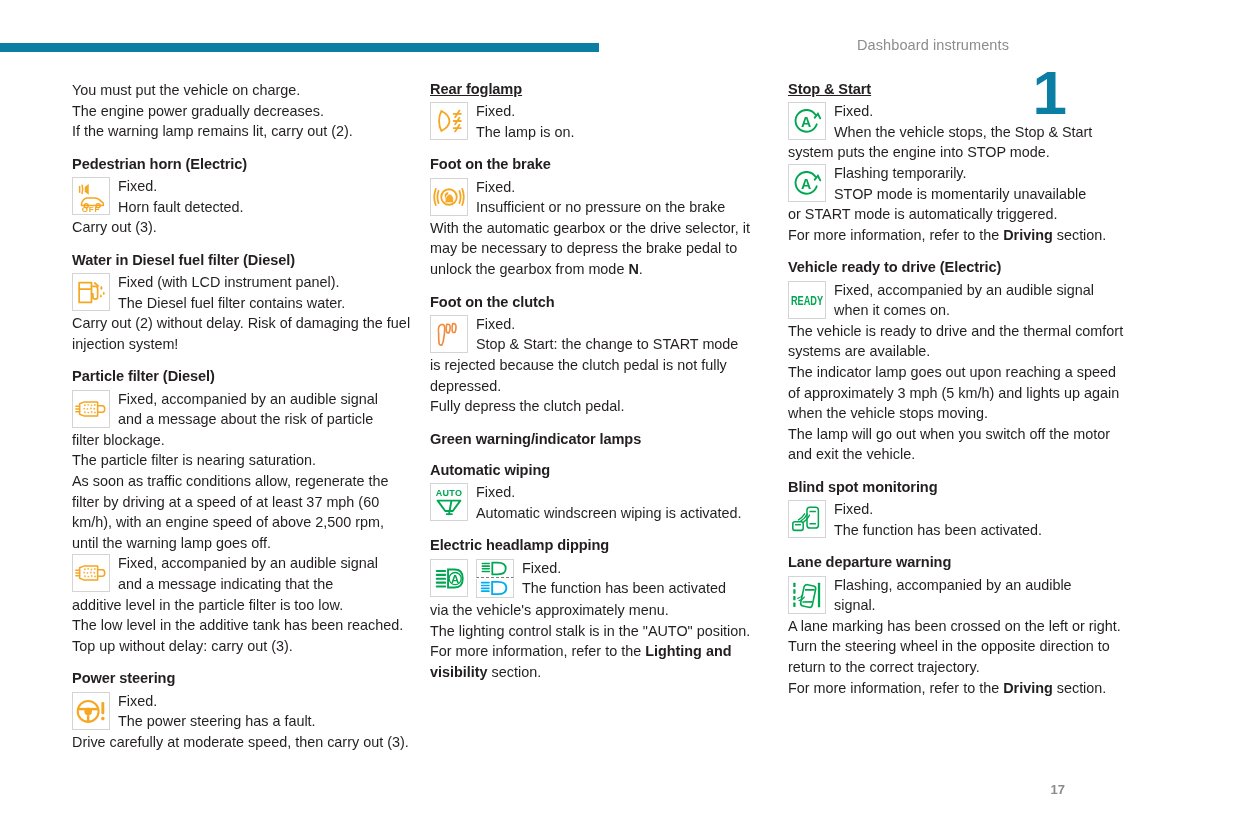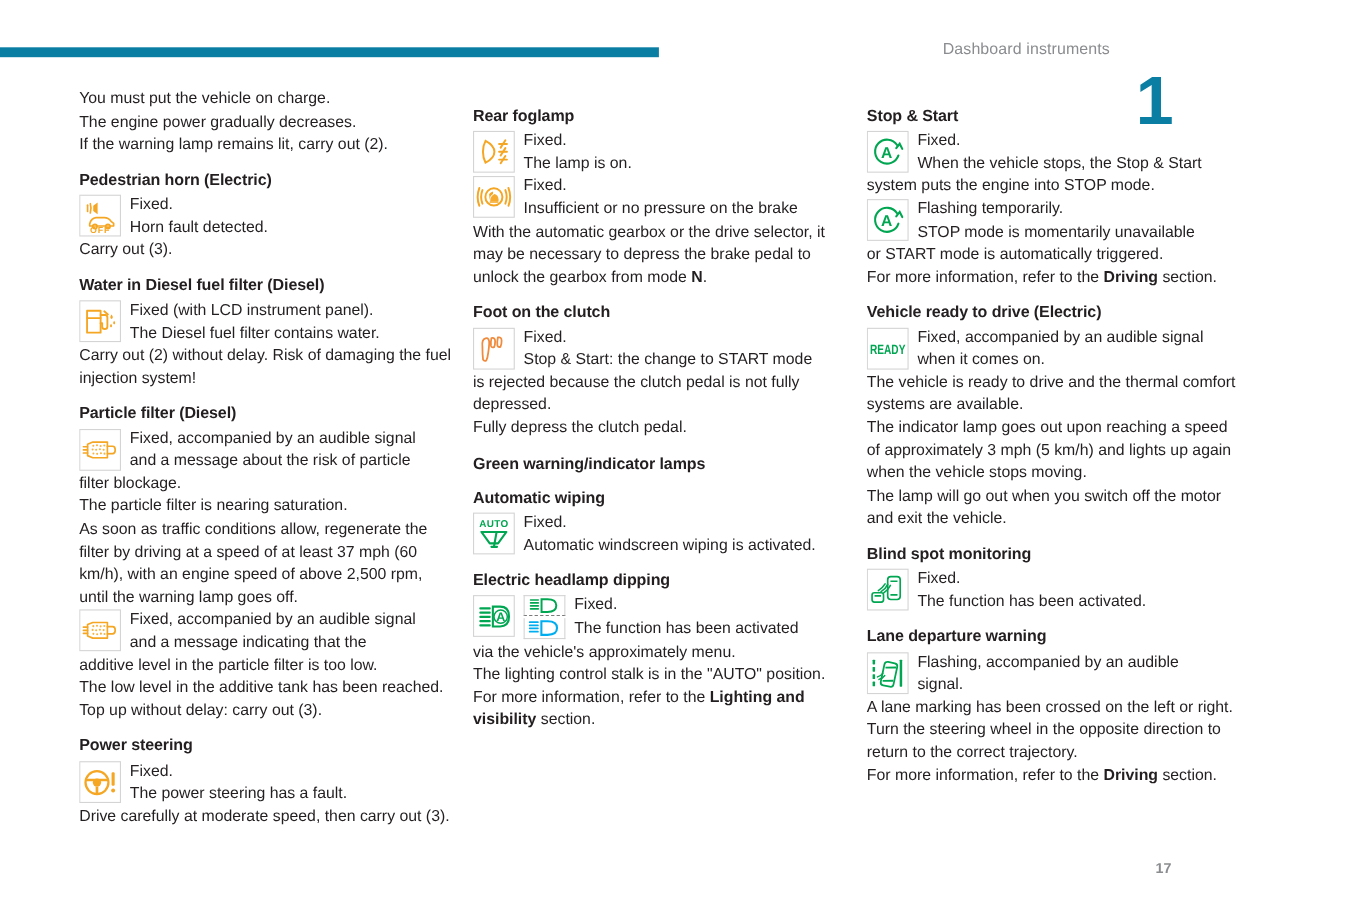--- a/index.html
+++ b/index.html
@@ -74,21 +74,21 @@
   .col:last-child { margin-right: 0; }
 
   h3.sec {
     font-size: 14.6px;
     font-weight: bold;
     margin: 13px 0 3px 0;
     line-height: 1.25;
     color: #231f20;
     letter-spacing: -.1px;
   }
-  .col > h3.sec:first-child { margin-top: 17px; }
+  .col > h3.sec:first-child { margin-top: 0; text-decoration: underline; }
 
   p.txt {
     font-size: 14.4px;
     line-height: 20.6px;
     margin: 0;
     color: #231f20;
   }
   p.txt b { font-weight: bold; }
 
   
@@ -273,20 +273,21 @@
                 <g fill="none" stroke="#F5A623" stroke-width="1.9" stroke-linecap="round">
                   <path d="M11 8.5 Q19.5 13 19.5 19 Q19.5 25 11 29.5 Q8.5 25 8.5 19 Q8.5 13 11 8.5 Z"></path>
                   <path d="M24 11.5 L31.5 11.5 M24 19 L31.5 19 M24 26.5 L31.5 26.5"></path>
                   <path d="M30 8 L25.5 15 M30 15.5 L25.5 22.5 M30 23 L25.5 30"></path>
                 </g>
               </svg></span></span>
           <span class="bodytext">Fixed.</span>
           <span class="bodytext">The lamp is on.</span>
         </div>
         <div class="clear"></div>
+        <h3 class="sec">Foot on the brake</h3>
         <div class="iconblock">
           <span class="ic-wrap"><span class="icon"><svg viewBox="0 0 38 38" xmlns="http://www.w3.org/2000/svg">
                 <g fill="none" stroke="#F5A623" stroke-width="1.9" stroke-linecap="round">
                   <circle cx="19" cy="19" r="8.2"></circle>
                   <path d="M8 12.5 Q5.5 19 8 25.5"></path>
                   <path d="M5 10.5 Q1.8 19 5 27.5"></path>
                   <path d="M30 12.5 Q32.5 19 30 25.5"></path>
                   <path d="M33 10.5 Q36.2 19 33 27.5"></path>
                 </g>
                 <g fill="#F5A623">

